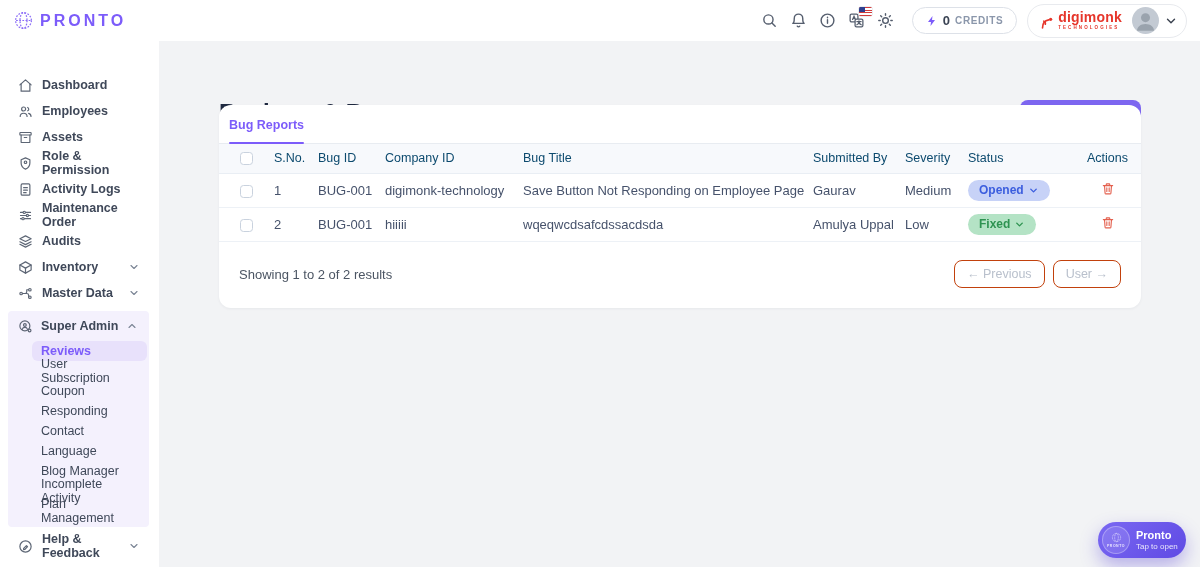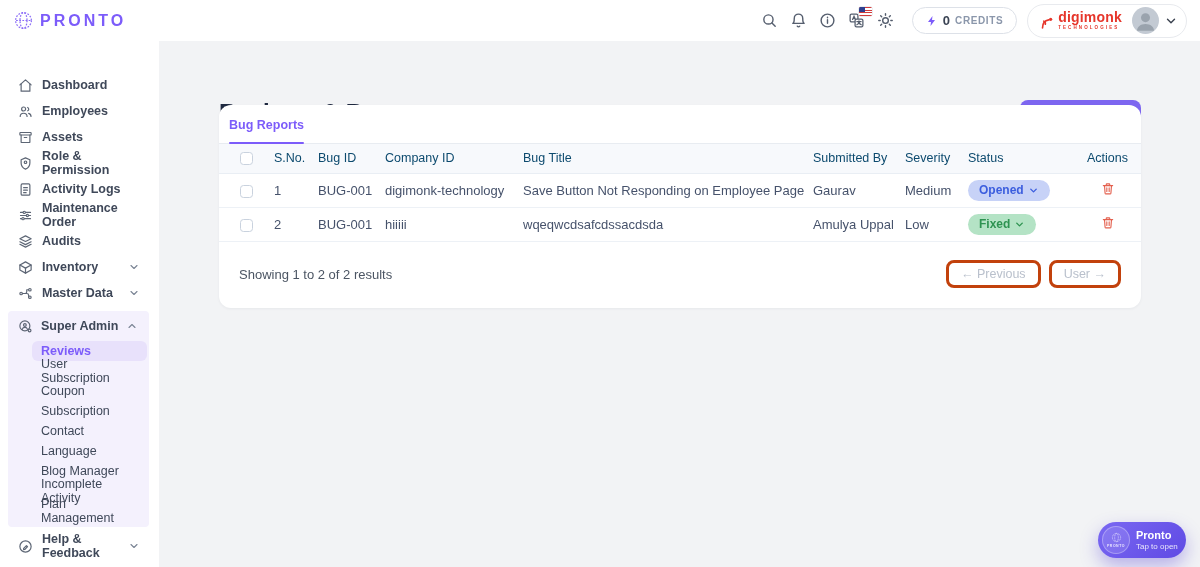--- a/index.html
+++ b/index.html
@@ -80,21 +80,21 @@
   .pill { display:inline-flex; align-items:center; gap:4px; height:21px; padding:4px 11px; border-radius:11px; font-size:12px; font-weight:600; cursor:pointer; }
   .pill svg { width:11px; height:11px; }
   .pill.opened { background:#c7d2f7; color:#3c5ede; }
   .pill.fixed { background:#b4e3c5; color:#2e9351; }
   .trash-btn { display:inline-block; width:14px; height:15px; color:#e4604e; cursor:pointer; margin-left:14px; }
   .trash-btn svg { width:14px; height:15px; }
 
   .card-footer { display:flex; align-items:center; justify-content:space-between; padding:0 20px; height:65px; }
   .results-summary { font-size:13px; color:#4b5563; }
   .pager { display:flex; gap:8px; }
-  .pager button { height:28px; padding:0 12px; background:#fff; border:3px solid #c2410c; border-radius:8px;
+  .pager button { height:28px; padding:0 12px; background:#fff; border:1px solid #c2410c; border-radius:8px;
     font-family:inherit; font-size:12.5px; color:#b9c0cc; cursor:default; }
 
   
   .chat-widget { position:absolute; right:14px; bottom:9px; width:88px; height:36px; border-radius:18px;
     background:linear-gradient(135deg,#7a68f2,#5f4ae4); display:flex; align-items:center; cursor:pointer;
     box-shadow:0 8px 18px rgba(86,66,214,.38); }
   .chat-logo { width:28px; height:28px; border-radius:50%; margin-left:4px; background:rgba(255,255,255,.12);
     border:1px solid rgba(255,255,255,.3); display:flex; flex-direction:column; align-items:center; justify-content:center; gap:1px; }
   .chat-logo svg { width:11px; height:11px; }
   .chat-logo-text { font-size:3.5px; letter-spacing:.5px; color:#e7e2ff; font-weight:700; }
@@ -313,21 +313,21 @@
     <div class="sub-item active">
         <span>Reviews</span>
       </div>
     <div class="sub-item">
         <span>User Subscription</span>
       </div>
     <div class="sub-item">
         <span>Coupon</span>
       </div>
     <div class="sub-item">
-        <span>Subscription</span>
+        <span>Responding</span>
       </div>
     <div class="sub-item">
         <span>Contact</span>
       </div>
     <div class="sub-item">
         <span>Language</span>
       </div>
     <div class="sub-item">
         <span>Blog Manager</span>
       </div>

